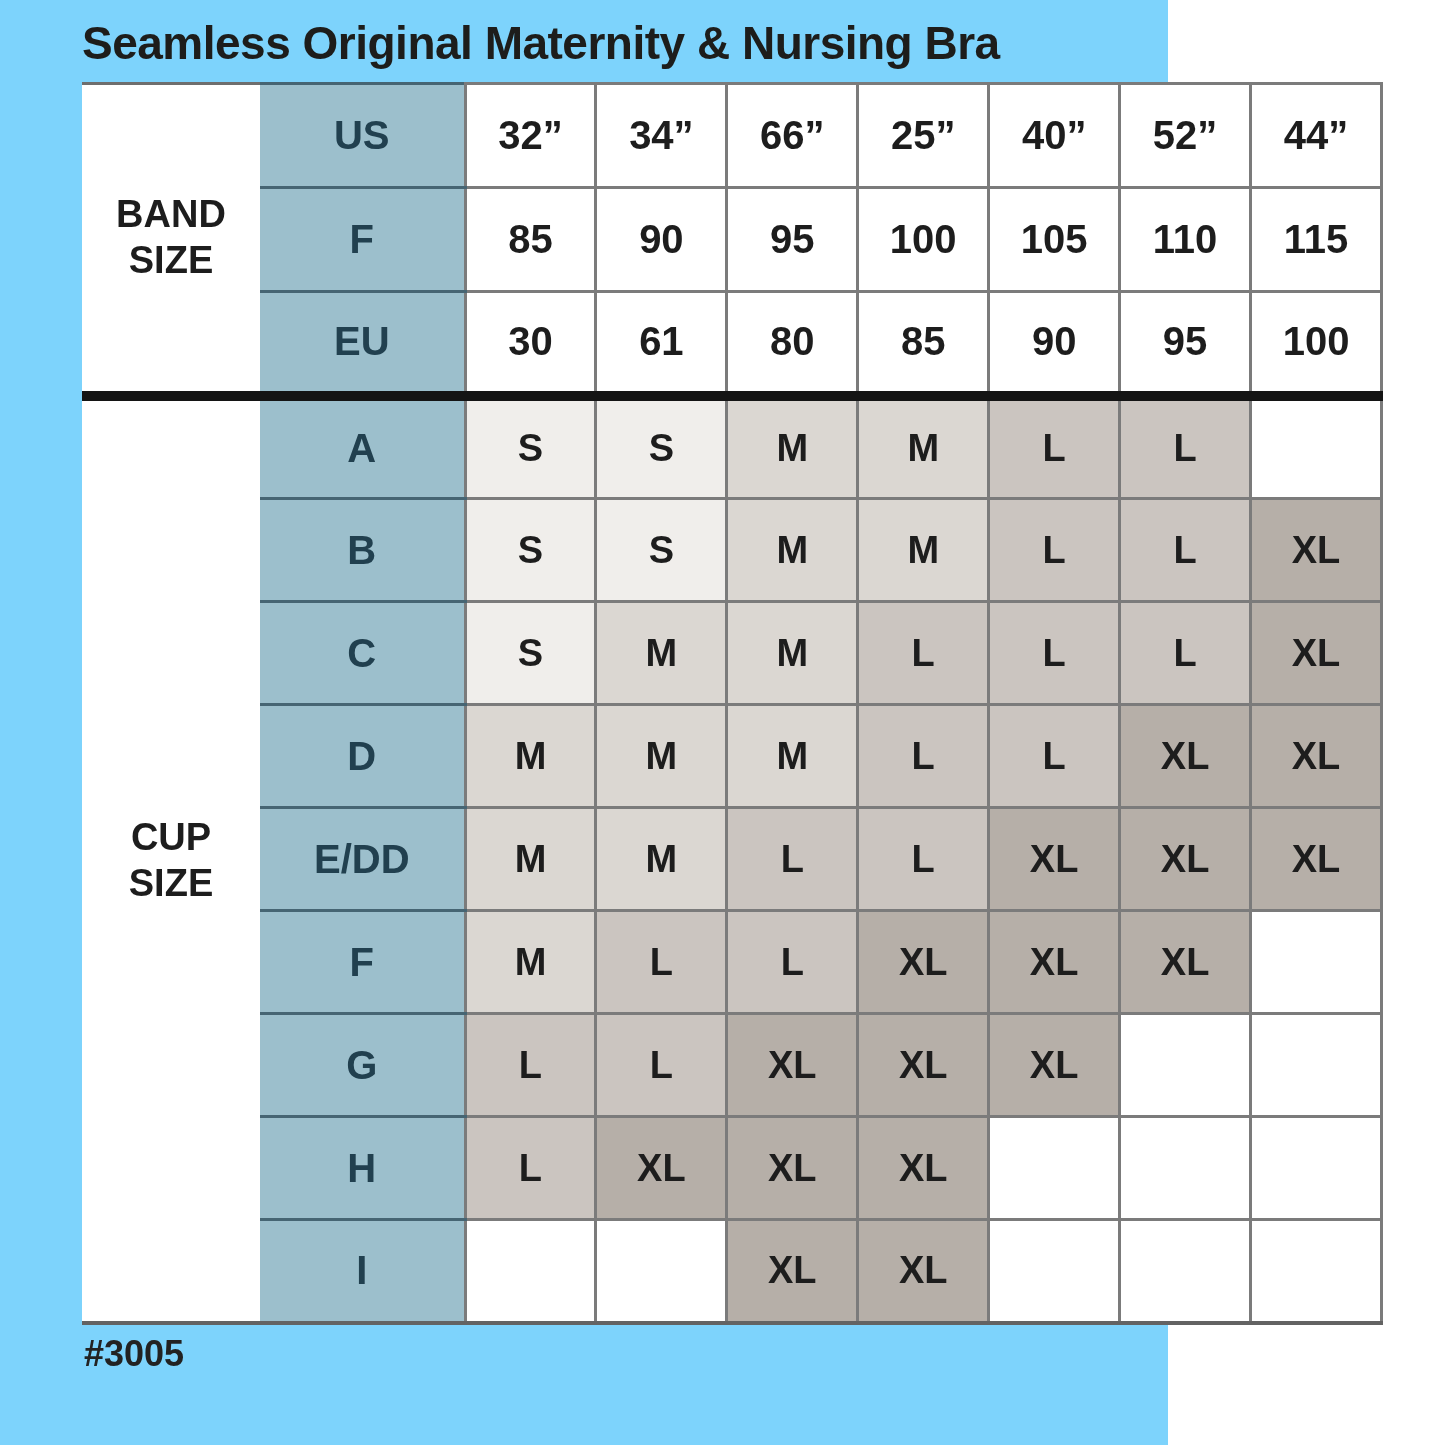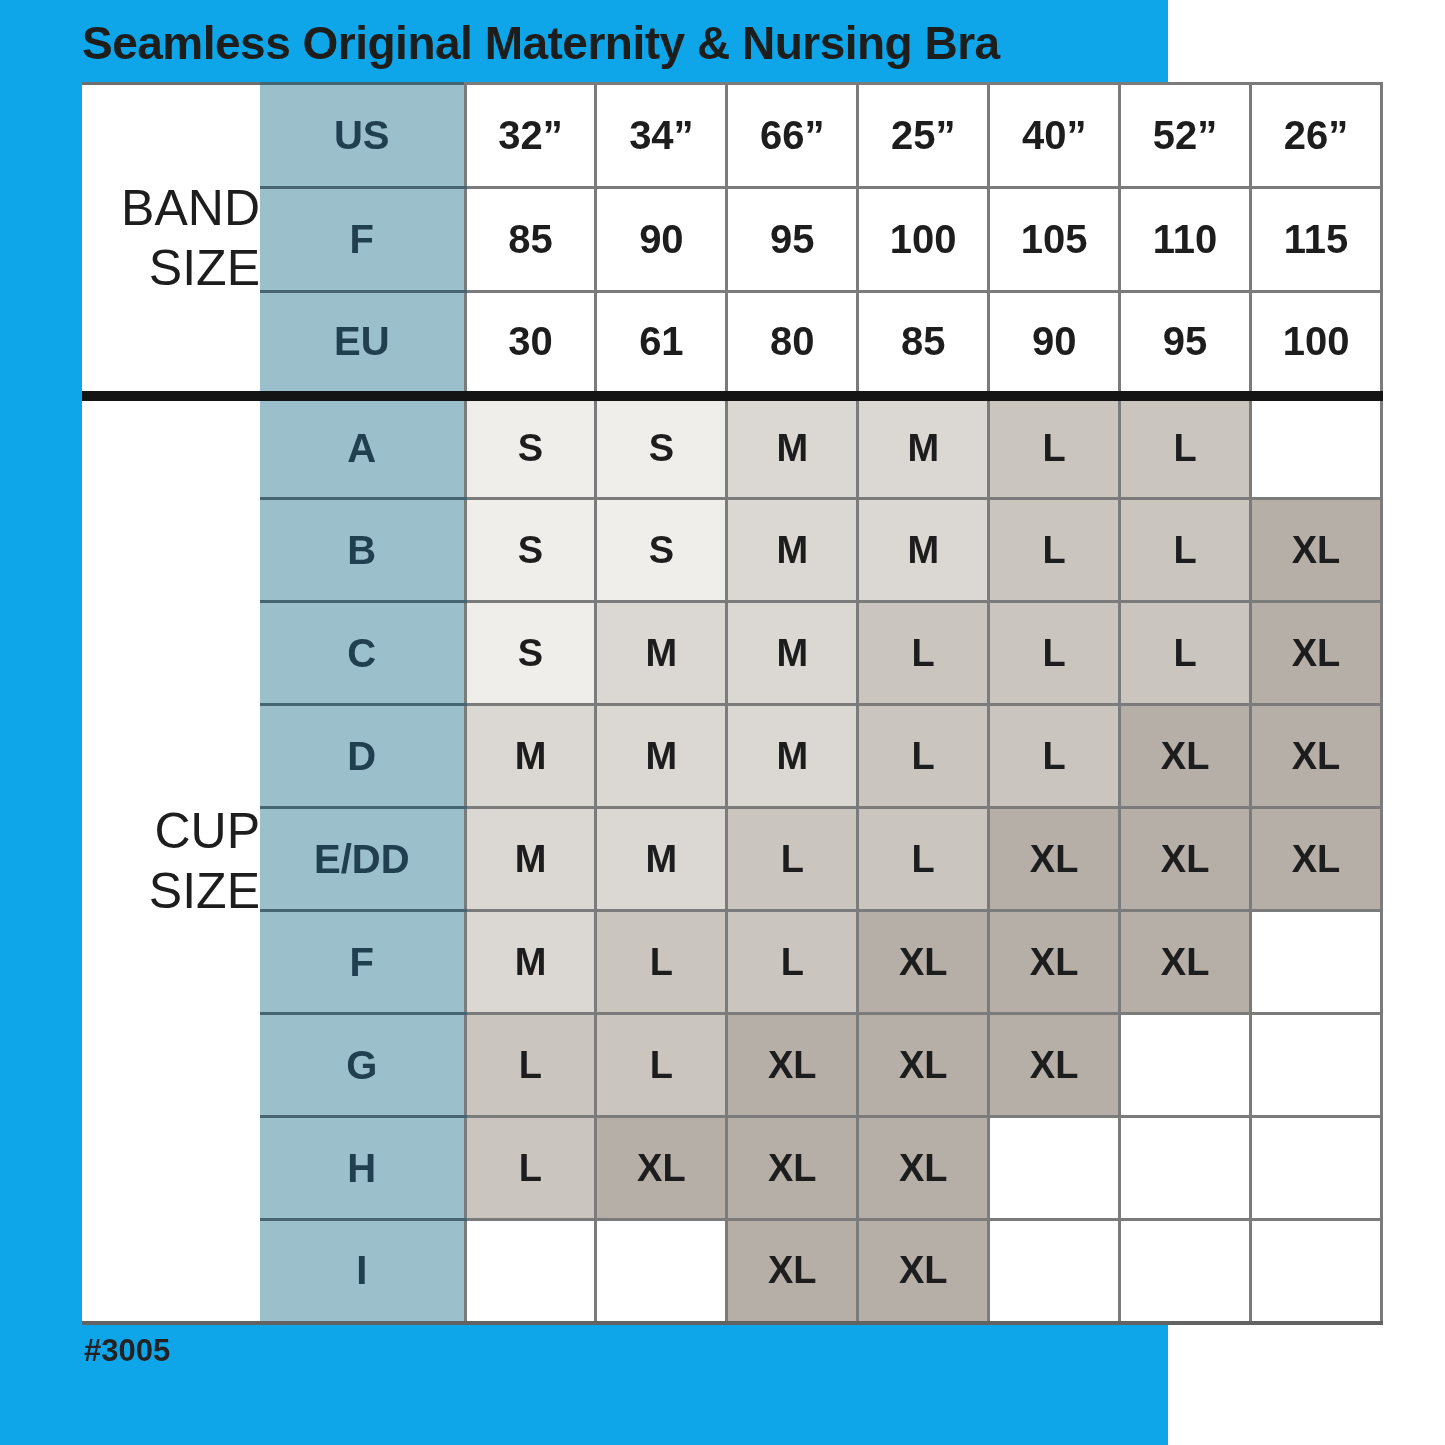--- a/index.html
+++ b/index.html
@@ -9,21 +9,21 @@
   }
   body {
     width: 1445px;
     height: 1445px;
     overflow: hidden;
     font-family: "Liberation Sans", sans-serif;
   }
   .page {
     width: 1168px;
     height: 1445px;
-    background: #0ea5e9;
+    background: #7dd3fc;
   }
   .chart-title {
     margin: 0;
     padding: 16px 0 12px 82px;
     font-size: 46px;
     font-weight: 700;
     letter-spacing: -0.5px;
     color: var(--title-text, #1d1d1b);
   }
   table.size-table {
@@ -40,26 +40,25 @@
   tr.cup-row   { height: 103px; }
   td, th {
     border: 3px solid var(--grid-line, #7b7b7b);
     text-align: center;
     vertical-align: middle;
     padding: 0;
   }
   th.group-label {
     border: none;
     background: #ffffff;
-    font-size: 50px;
-    font-weight: 400;
+    font-size: 38px;
+    font-weight: 700;
     line-height: 1.2;
     color: var(--cell-text, #1d1d1d);
     white-space: pre-line;
-    text-align: right;
   }
   th.rowhead {
     background: var(--blue-header, #9cbfcc);
     color: var(--blue-text, #21404f);
     font-size: 40px;
     font-weight: 700;
     border-left: none;
     border-top: 3px solid var(--blue-divider, #466573);
     border-bottom: 3px solid var(--blue-divider, #466573);
   }
@@ -72,21 +71,21 @@
   td.cup-cell {
     color: var(--cell-text, #1d1d1d);
     font-size: 38px;
     font-weight: 700;
   }
   .section-end {
     border-bottom: 10px solid var(--section-divider, #141414) !important;
   }
   .product-code {
     margin: 8px 0 0 84px;
-    font-size: 31px;
+    font-size: 36px;
     font-weight: 700;
     color: #222222;
   }
 </style>
 </head>
 <body>
 
 <div class="page">
   <h1 class="chart-title">Seamless Original Maternity &amp; Nursing Bra</h1>
 
@@ -100,21 +99,21 @@
         <tr class="band-row">
           <th class="group-label section-end" rowspan="3">BAND
 SIZE</th>
           <th class="rowhead">US</th>
           <td class="band-cell">32”</td>
           <td class="band-cell">34”</td>
           <td class="band-cell">66”</td>
           <td class="band-cell">25”</td>
           <td class="band-cell">40”</td>
           <td class="band-cell">52”</td>
-          <td class="band-cell">26”</td>
+          <td class="band-cell">44”</td>
         </tr>
         <tr class="band-row">
           <th class="rowhead">F</th>
           <td class="band-cell">85</td>
           <td class="band-cell">90</td>
           <td class="band-cell">95</td>
           <td class="band-cell">100</td>
           <td class="band-cell">105</td>
           <td class="band-cell">110</td>
           <td class="band-cell">115</td>

